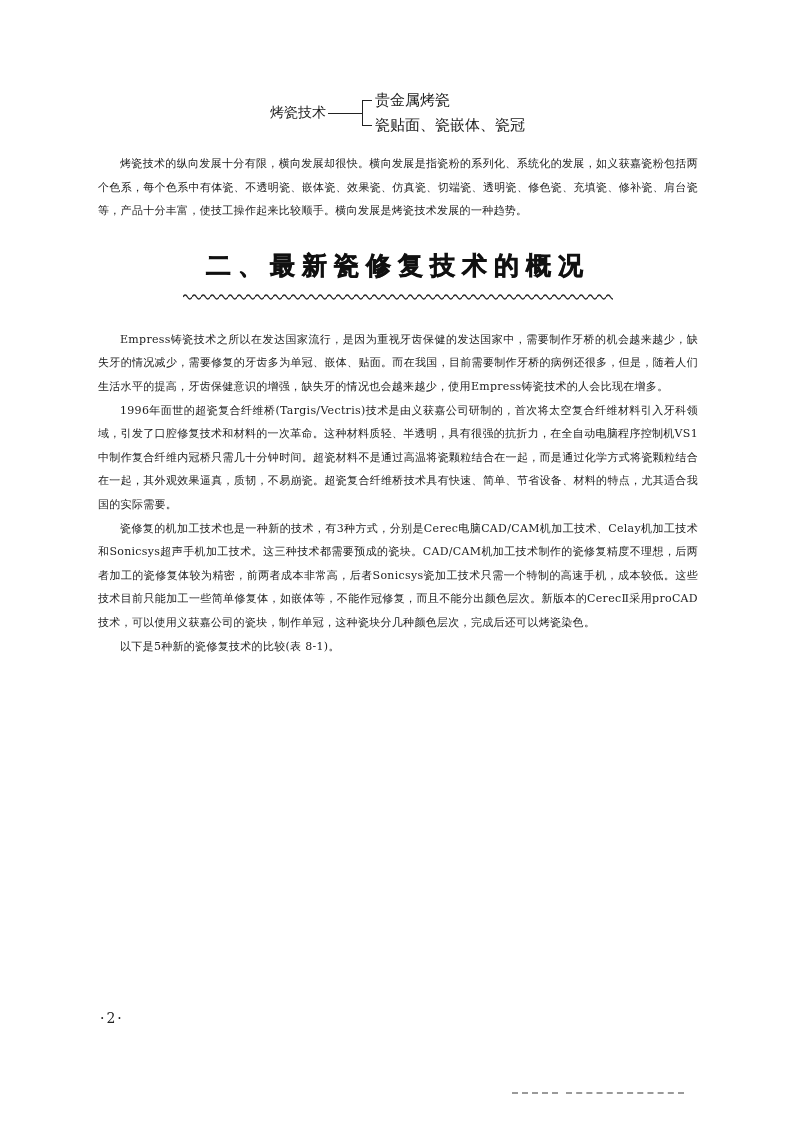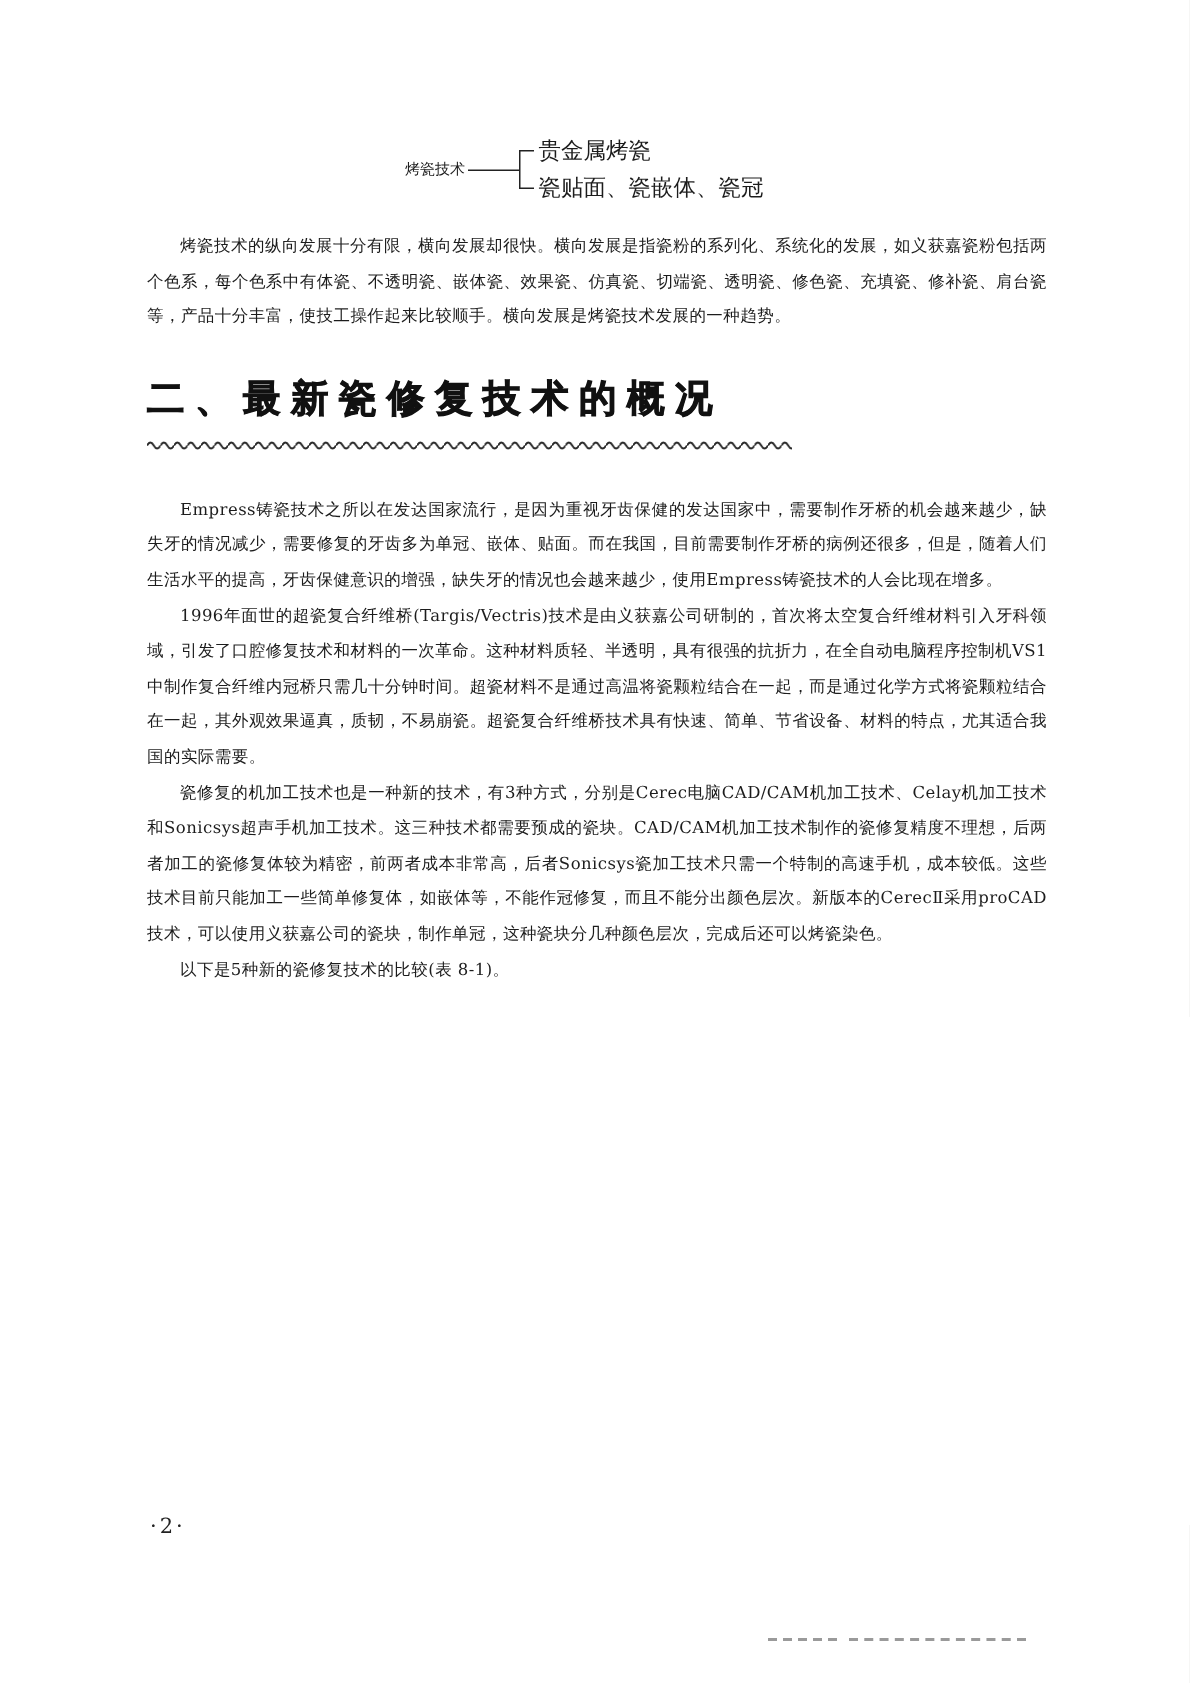--- a/index.html
+++ b/index.html
@@ -24,21 +24,21 @@
   }
 
   
   .diagram {
     display: flex;
     align-items: center;
     margin-left: 172px;
     margin-bottom: 14px;
   }
   .diagram-root-label {
-    font-size: 10px;
+    font-size: 14px;
     white-space: nowrap;
   }
   .root-line {
     width: 34px;
     height: 0;
     border-top: 1.4px solid #222;
     margin: 0 0 0 2px;
   }
   .branches {
     position: relative;
@@ -74,20 +74,21 @@
     line-height: 23.6px;
     text-align: justify;
     text-indent: 2em;
     margin: 0;
     letter-spacing: 0.3px;
   }
   .intro-para { margin-bottom: 18px; }
 
   
   .section-head {
+    text-align: center;
     margin: 26px 0 26px 0;
   }
   .section-heading {
     font-family: "DejaVu Sans", "Liberation Sans", sans-serif;
     font-weight: 900;
     font-size: 25px;
     letter-spacing: 7px;
     color: #111;
     -webkit-text-stroke: 0.6px #111;
   }

